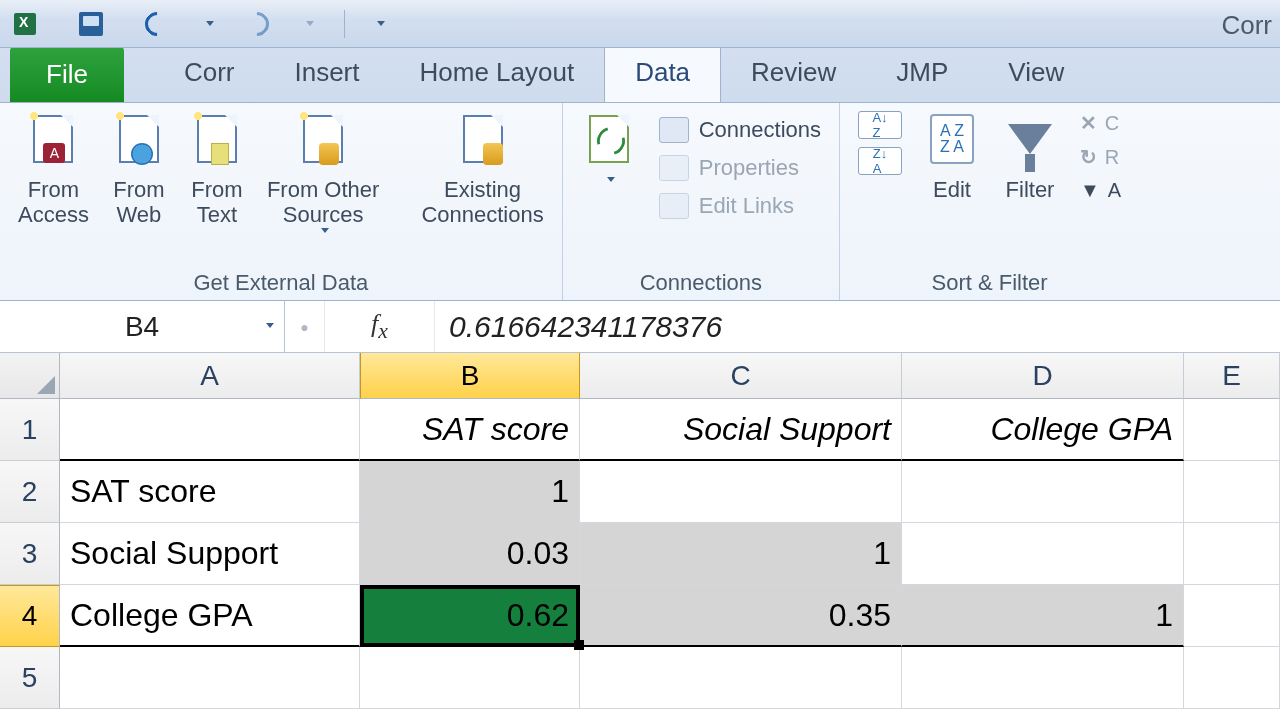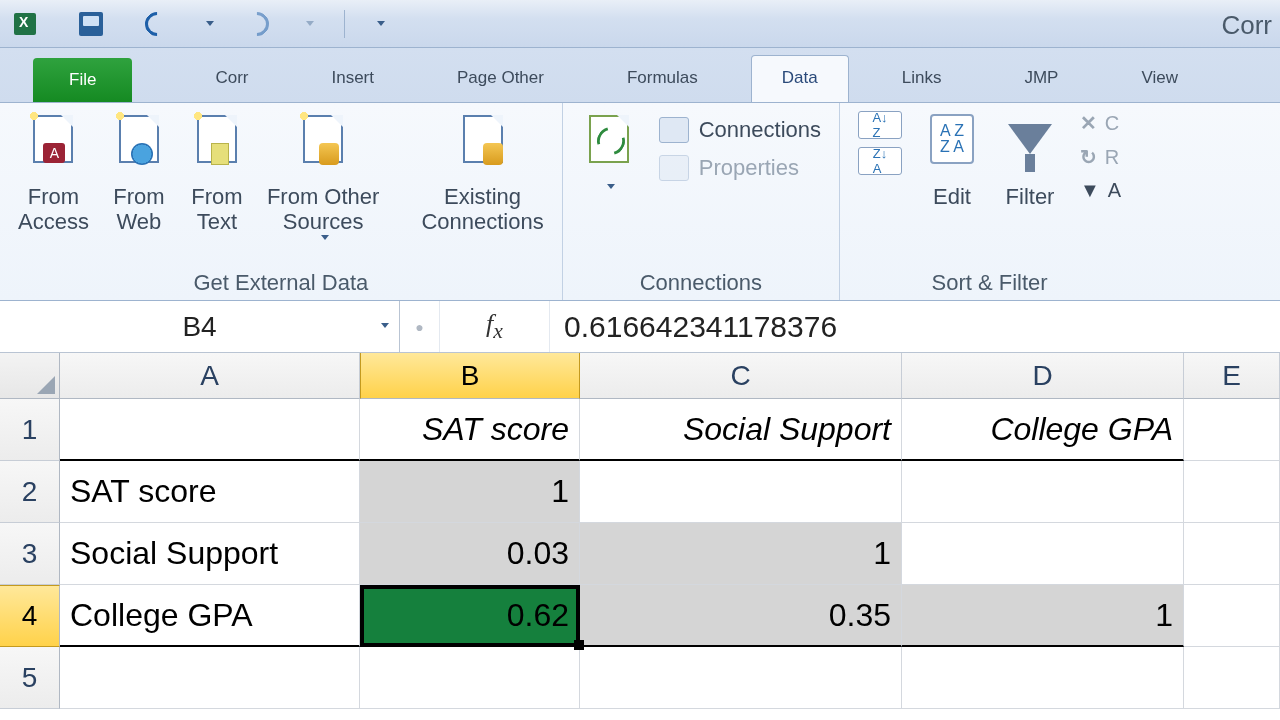--- a/index.html
+++ b/index.html
@@ -51,24 +51,23 @@
   .tabs {
     height: 55px;
     background: linear-gradient(#d3dff0, #cfdcee);
     border-bottom: 1px solid #9db3cf;
     display: flex;
     align-items: flex-end;
     padding-left: 10px;
   }
   .tab {
     padding: 12px 30px 14px 30px;
-    font-size: 17px;
+    font-size: 26px;
     color: #3d4b5c;
     cursor: pointer;
-    margin-left: 23px;
   }
   .tab.file {
     background: linear-gradient(#2fa23e,#158a22);
     color:#fff;
     border-radius:4px 4px 0 0;
     padding: 12px 36px;
     margin-right: 30px;
   }
   .tab.active {
     background:#f6f9fd;
@@ -89,21 +88,21 @@
     padding: 8px 18px 4px 18px;
     display:flex; flex-direction:column; justify-content:space-between;
     align-items:center;
   }
   .group-items { display:flex; align-items:flex-start; gap:22px; }
   .rbtn {
     display:flex; flex-direction:column; align-items:center;
     font-size:22px; color:#3d4b5c; cursor:pointer; text-align:center;
     line-height:1.15;
   }
-  .rbtn .ico { width:56px; height:56px; display:flex;align-items:center;justify-content:center; margin-bottom:17px;}
+  .rbtn .ico { width:56px; height:56px; display:flex;align-items:center;justify-content:center; margin-bottom:10px;}
   .rbtn .caret { display:inline-block; margin-left:4px;}
   .group-label { font-size:22px; color:#4a5a6a; text-align:center; padding-top:4px;}
 
   
   .page-sheet { width:40px; height:48px; background:#fff; border:2px solid #5a7fae; position:relative;}
   .page-sheet::before{content:""; position:absolute; top:-2px; right:-2px; width:0;height:0; border-left:12px solid transparent; border-top:12px solid #eef4fb;}
   .spark { position:absolute; left:-8px; top:-8px; width:14px;height:14px; background:radial-gradient(circle,#ffe680 40%, transparent 42%);}
   .badge-a{position:absolute;left:8px;bottom:-2px;width:22px;height:20px;background:#9b2335;border-radius:3px;color:#fff;font-size:14px;text-align:center;line-height:20px;}
   .badge-globe{position:absolute;left:10px;bottom:-4px;width:22px;height:22px;background:radial-gradient(circle,#4aa3df 60%,#2a72b5 62%);border-radius:50%;}
   .badge-note{position:absolute;left:12px;bottom:-4px;width:18px;height:22px;background:#e6df7a;border:1px solid #b9b34a;}
@@ -121,28 +120,28 @@
   .clip-row{display:flex;align-items:center;gap:8px;}
   .clip-row.dis{color:#9aa6b4;}
   .tiny-x{color:#9aa6b4;font-weight:bold;}
 
   
   .fbar {
     height:52px; display:flex; align-items:stretch; border-bottom:1px solid #b9c4d3;
     background:#fff;
   }
   .namebox {
-    width:400px; display:flex;align-items:center;justify-content:center;
+    width:285px; display:flex;align-items:center;justify-content:center;
     border-right:1px solid #b9c4d3; font-size:28px; color:#222; position:relative;
     background:#fff;
   }
   .namebox .dd-caret{position:absolute;right:10px;top:22px;}
   .fx-cancel{width:40px;display:flex;align-items:center;justify-content:center;color:#b0b8c3;border-right:1px solid #e4e9f0;}
   .fx-label{width:110px;display:flex;align-items:center;justify-content:center;font-style:italic;font-size:26px;color:#333;border-right:1px solid #e4e9f0;}
-  .fx-input{flex:1;display:flex;align-items:center;padding-left:14px;font-size:30px;color:#222;}
+  .fx-input{flex:1;display:flex;align-items:center;padding-left:14px;font-size:30px;color:#222;font-style:italic;}
 
   
   .grid { display:flex; }
   .corner {
     width:60px;height:46px;background:linear-gradient(#f3f3f3,#e7e7e7);
     border-right:1px solid #b0b8c3;border-bottom:1px solid #b0b8c3; position:relative;
   }
   .corner::after{content:"";position:absolute;right:4px;bottom:4px;width:0;height:0;border-left:18px solid transparent;border-bottom:18px solid #9aa6b4;}
   .ch{height:46px;display:flex;align-items:center;justify-content:center;font-size:28px;color:#2a4161;
        background:linear-gradient(#f7f7f7,#ececec);
@@ -189,24 +188,23 @@
   <div class="dd-caret" style="opacity:.4"></div>
   <div class="qat-sep"></div>
   <div class="dd-caret"></div>
   <div class="title-text">Corr</div>
 </div>
 
 <div class="tabs">
   <div class="tab file">File</div>
   <div class="tab">Corr</div>
   <div class="tab">Insert</div>
-  <div class="tab">Page Other</div>
-  <div class="tab">Formulas</div>
+  <div class="tab">Home Layout</div>
   <div class="tab active">Data</div>
-  <div class="tab">Links</div>
+  <div class="tab">Review</div>
   <div class="tab">JMP</div>
   <div class="tab">View</div>
 </div>
 
 <div class="ribbon">
 
   <div class="group">
     <div class="group-items">
       <div class="rbtn">
         <div class="ico">
@@ -273,20 +271,24 @@
           <span class="dd-caret caret"></span>
       </div>
       <div style="display:flex;flex-direction:column;">
         <div class="conn-row">
             <div class="mini-ico"></div>
             <span>Connections</span>
           </div>
         <div class="conn-row dis">
             <div class="mini-ico" style="opacity:.5"></div>
             <span>Properties</span>
+          </div>
+        <div class="conn-row dis">
+            <div class="mini-ico" style="opacity:.5"></div>
+            <span>Edit Links</span>
           </div>
       </div>
     </div>
     <div class="group-label">Connections</div>
   </div>
 
   <div class="group" style="border-right:none;">
     <div class="group-items">
       <div class="sort-small">
         <div class="sort-chip">A↓<br>Z</div>

